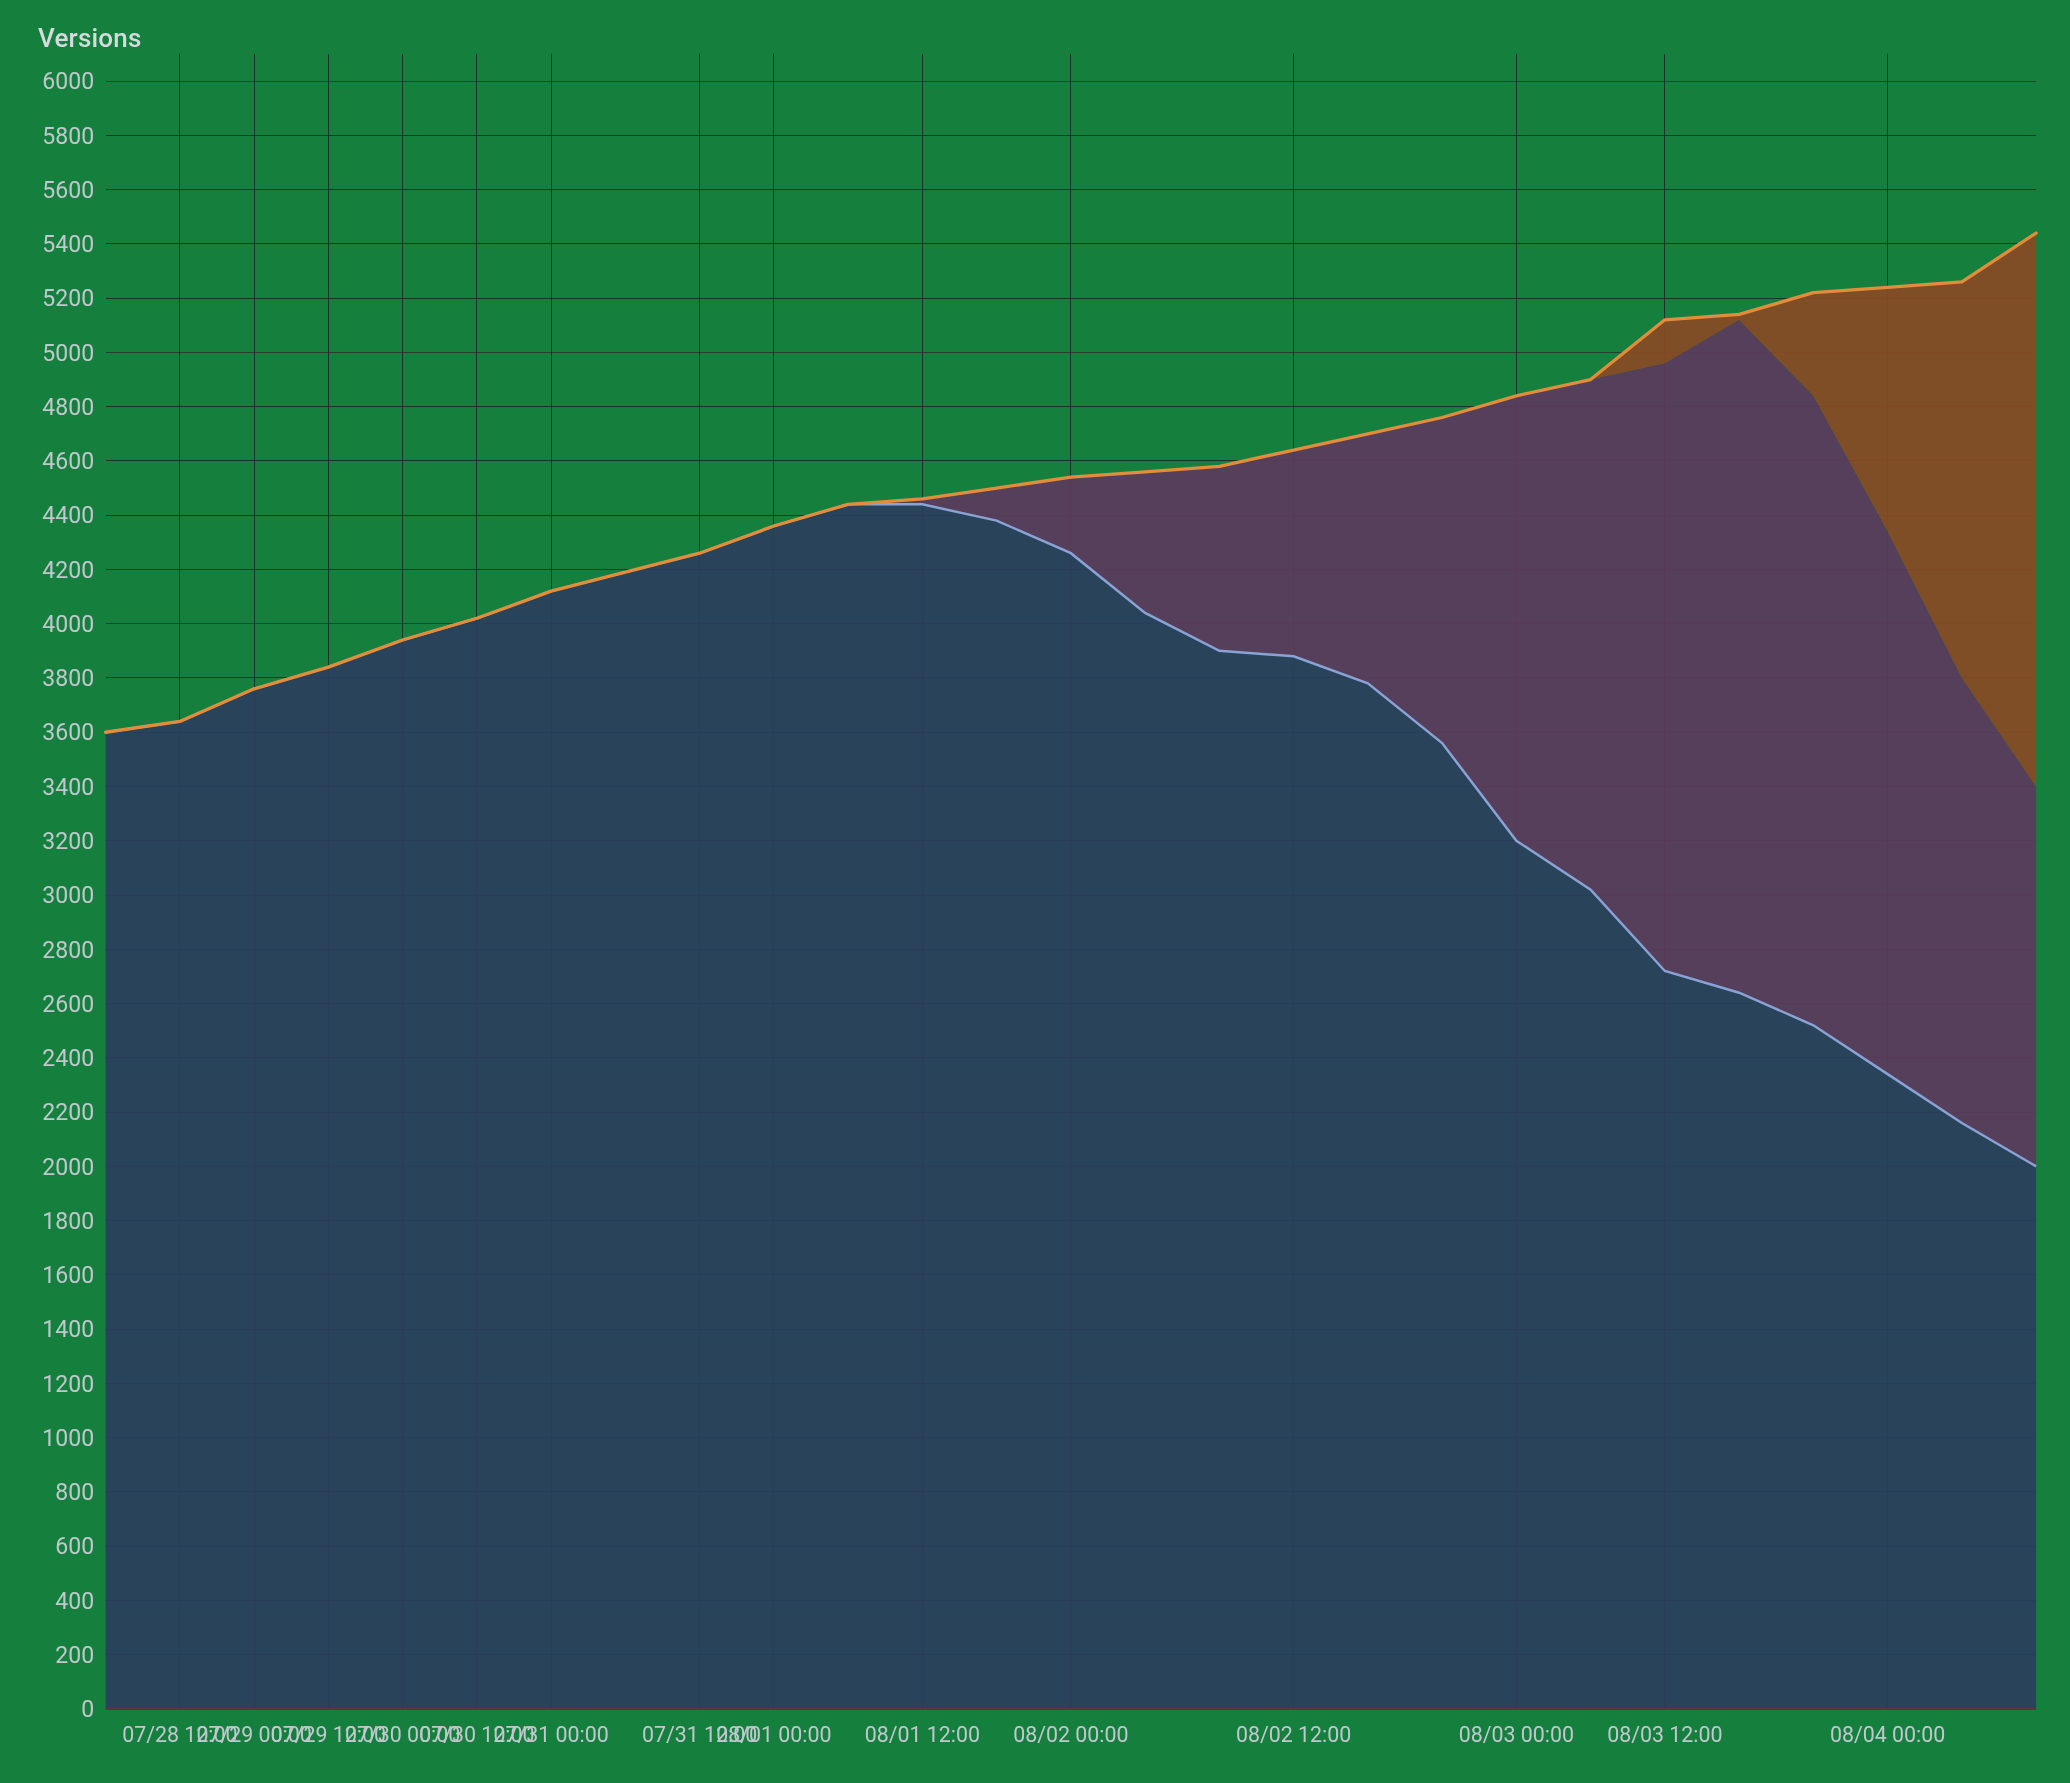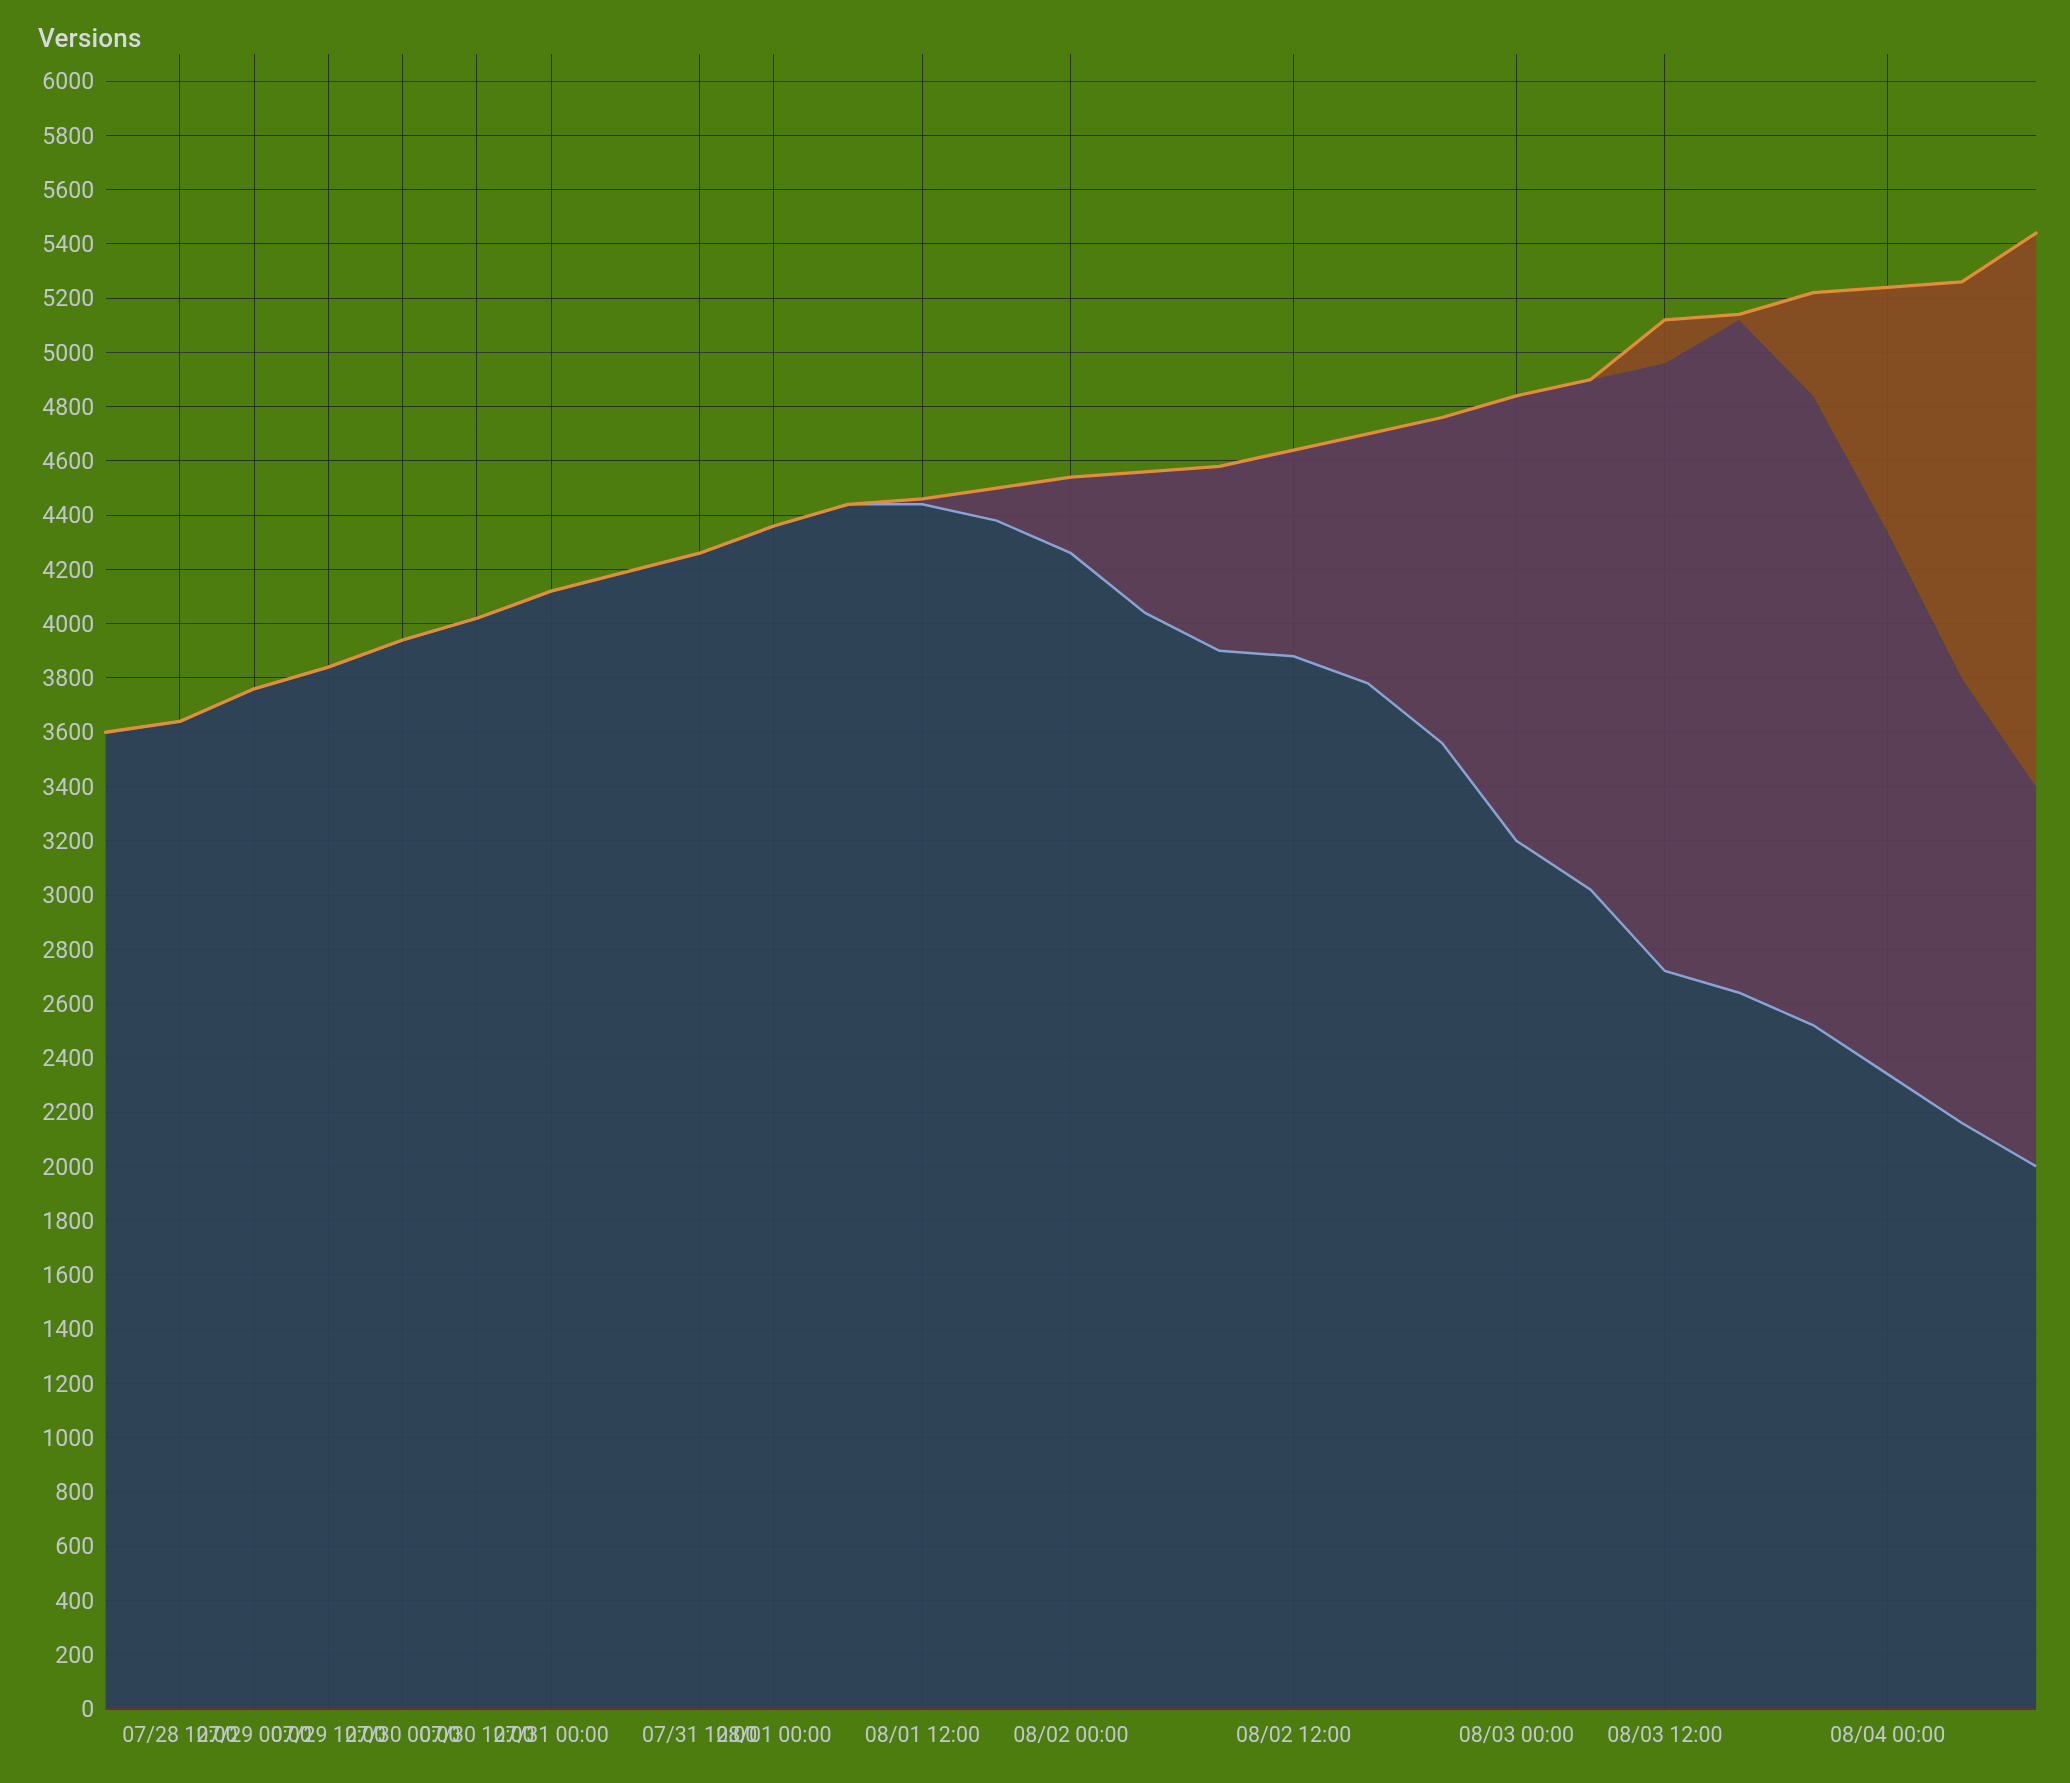--- a/index.html
+++ b/index.html
@@ -10,21 +10,21 @@
     font-family: -apple-system, BlinkMacSystemFont, "Segoe UI", Roboto, Helvetica, Arial, sans-serif;
     width: 100%;
     height: 100%;
     overflow: hidden;
   }
   .panel {
     box-sizing: border-box;
     width: 2071px;
     height: 1784px;
     padding: 20px 23px 39px 23px;
-    background: #4d7c0f;
+    background: #15803d;
     position: relative;
   }
   .title {
     font-size: 26px;
     font-weight: 500;
     color: #d6dadf;
     margin: 3.3px 0 10px 15px;
     letter-spacing: 0.2px;
   }
   .chart-wrap {

